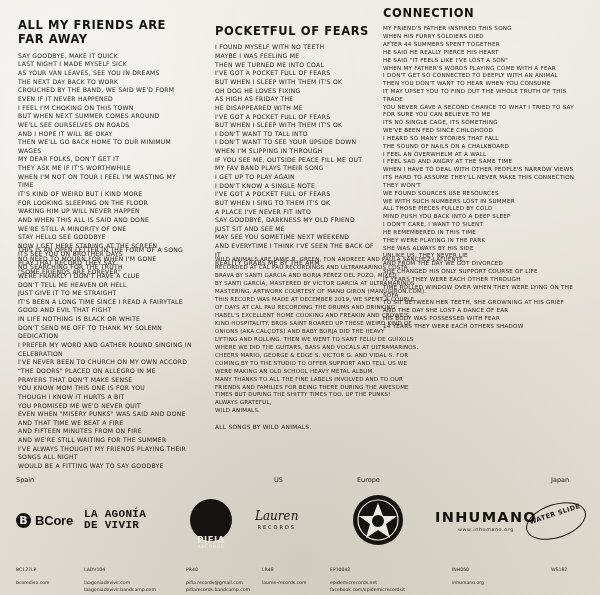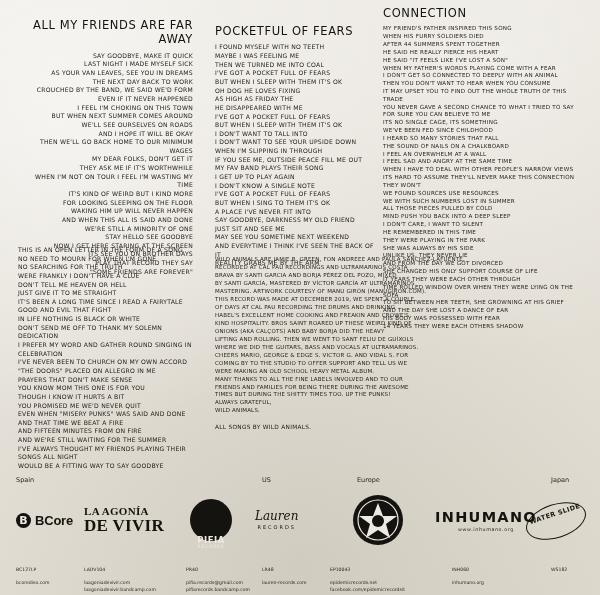--- a/index.html
+++ b/index.html
@@ -35,21 +35,21 @@
     position: absolute;
     left: 0; top: 0;
     width: 600px;
     height: 468px;
   }
 
   .col { position: absolute; }
 
   .song-title {
     font-family: "DejaVu Sans", sans-serif;
-    font-weight: normal;
+    font-weight: bold;
     font-size: 11.5px;
     letter-spacing: 0.6px;
     color: #15130f;
     line-height: 1.25;
     text-transform: uppercase;
     margin-bottom: 5px;
   }
   .lyric-block {
     font-family: "DejaVu Sans", sans-serif;
     font-size: 6.1px;
@@ -140,28 +140,28 @@
     font-family: "DejaVu Sans", sans-serif;
   }
   .bcore-text {
     font-size: 13px; font-weight: bold; color: #15130f;
     letter-spacing: -0.2px;
     font-family: Liberation Sans, sans-serif;
   }
 
   
   .agonia {
-    font-family: Liberation Serif, serif;
+    font-family: Liberation Mono, monospace;
     font-size: 11px;
     font-weight: bold;
     color: #15130f;
     line-height: 1.0;
     letter-spacing: 0.3px;
   }
-  .agonia .big { font-size: 17px; }
+  .agonia .big { font-size: 11px; }
 
   
   .lauren {
     text-align: center;
   }
   .lauren-script {
     font-family: "DejaVu Serif", serif;
     font-style: italic;
     font-size: 12px;
     color: #15130f;
@@ -233,21 +233,21 @@
   }
 </style>
 </head>
 <body>
 
 <div class="sleeve">
   <div class="noise"></div>
 
   <div class="lyrics-area">
 
-    <div class="col" style="left:18px; top:18px; width:175px;text-align:right;">
+    <div class="col" style="left:18px; top:18px; width:175px;">
       <div class="song-title">ALL MY FRIENDS
 ARE FAR AWAY</div>
       <div class="lyric-block">SAY GOODBYE, MAKE IT QUICK
 LAST NIGHT I MADE MYSELF SICK
 AS YOUR VAN LEAVES, SEE YOU IN DREAMS
 THE NEXT DAY BACK TO WORK
 CROUCHED BY THE BAND, WE SAID WE'D FORM
 EVEN IF IT NEVER HAPPENED
 I FEEL I'M CHOKING ON THIS TOWN
 BUT WHEN NEXT SUMMER COMES AROUND
@@ -388,21 +388,21 @@
 HIS BODY WAS POSSESSED WITH FEAR
 14 YEARS THEY WERE EACH OTHERS SHADOW</div>
     </div>
 
   </div>
 
   <div class="label-strip">
 
     <div class="region-row">
       <div class="region" style="left:16px;">Spain</div>
-      <div class="region" style="left:262px;">US</div>
+      <div class="region" style="left:274px;">US</div>
       <div class="region" style="left:357px;text-align:right;">Europe</div>
       <div class="region" style="left:551px;">Japan</div>
     </div>
 
     <div class="logo-row">
 
       <div class="logo-cell" style="left:16px; display:flex; align-items:center;">
         <div class="bcore">
           <div class="bcore-dot">B</div>
           <div class="bcore-text">BCore</div>

